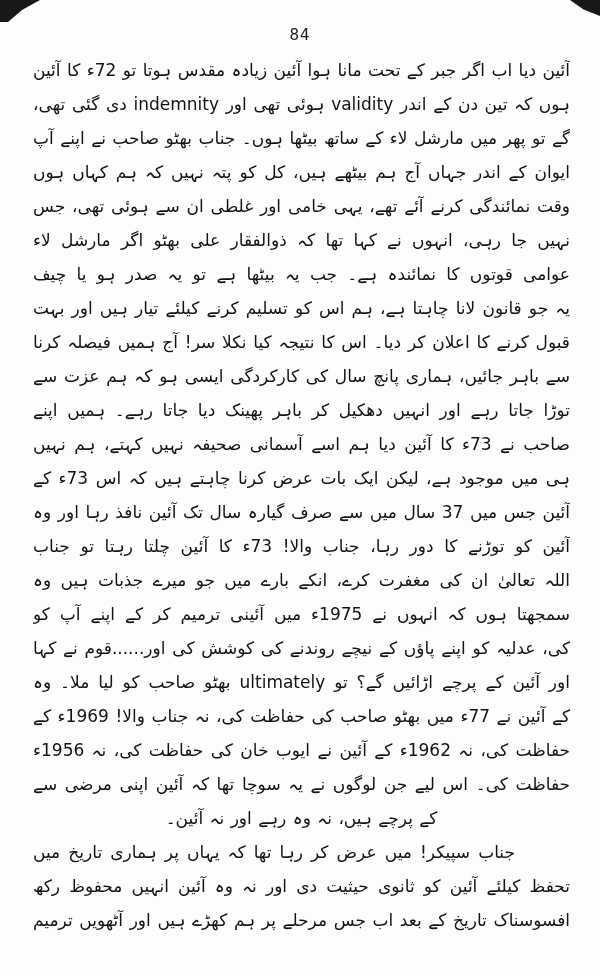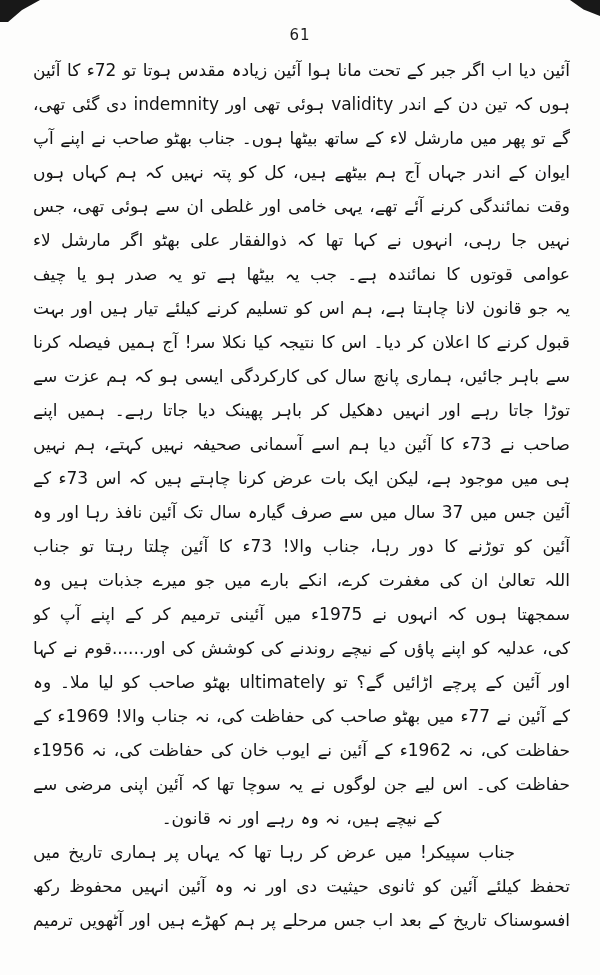--- a/index.html
+++ b/index.html
@@ -62,21 +62,21 @@
   }
 </style>
 </head>
 <body>
 
 <div class="page">
 
   <div class="artifact tl"></div>
   <div class="artifact tr"></div>
 
-  <div class="page-number">61</div>
+  <div class="page-number">84</div>
 
   <div class="text-block">
     <div class="line">آئین دیا اب اگر جبر کے تحت مانا ہوا آئین زیادہ مقدس ہوتا تو 72ء کا آئین تین تین دن کے اندر بنا تھا۔ میں مانتا</div>
     <div class="line">ہوں کہ تین دن کے اندر validity ہوئی تھی اور indemnity دی گئی تھی، لیکن جناب ساتھ یہ تھا کہ اگر یہ نہیں مانو</div>
     <div class="line">گے تو پھر میں مارشل لاء کے ساتھ بیٹھا ہوں۔ جناب بھٹو صاحب نے اپنے آپ کو مارشل لاء ایڈمنسٹریٹر کہا اور اس</div>
     <div class="line">ایوان کے اندر جہاں آج ہم بیٹھے ہیں، کل کو پتہ نہیں کہ ہم کہاں ہوں گے، لیکن جو لوگ اس وقت بیٹھے تھے، جو اس</div>
     <div class="line">وقت نمائندگی کرنے آئے تھے، یہی خامی اور غلطی ان سے ہوئی تھی، جس کی طرف آج میرے ان بھائیوں کی توجہ</div>
     <div class="line">نہیں جا رہی، انہوں نے کہا تھا کہ ذوالفقار علی بھٹو اگر مارشل لاء ایڈمنسٹریٹر ہے تو کیا ہوا۔ یہ بہت اچھا آدمی ہے، یہ</div>
     <div class="line">عوامی قوتوں کا نمائندہ ہے۔ جب یہ بیٹھا ہے تو یہ صدر ہو یا چیف مارشل لاء ایڈمنسٹریٹر ہو یا وزیراعظم ہو، کچھ بھی ہو</div>
     <div class="line">یہ جو قانون لانا چاہتا ہے، ہم اس کو تسلیم کرنے کیلئے تیار ہیں اور بہت بڑی اکثریت نے اس وقت کے مارشل لاء کو</div>
@@ -87,19 +87,19 @@
     <div class="line">ہی میں موجود ہے، لیکن ایک بات عرض کرنا چاہتے ہیں کہ اس 73ء کے آئین کو جو چار سال چلا اور یہ زمین بے</div>
     <div class="line">آئین جس میں 37 سال میں سے صرف گیارہ سال تک آئین نافذ رہا اور وہ بارہ سال بھی سازشوں کا دور رہا اور</div>
     <div class="line">آئین کو توڑنے کا دور رہا، جناب والا! 73ء کا آئین چلتا رہتا تو جناب ذوالفقار علی بھٹو جو ہم میں موجود نہیں ہیں،</div>
     <div class="line">اللہ تعالیٰ ان کی مغفرت کرے، انکے بارے میں جو میرے جذبات ہیں وہ میرے ذاتی جذبات ہیں، لیکن میں</div>
     <div class="line">سمجھتا ہوں کہ انہوں نے 1975ء میں آئینی ترمیم کر کے اپنے آپ کو عدالتوں اور مقنّنہ سے بالاتر کرنے کی کوشش</div>
     <div class="line">کی، عدلیہ کو اپنے پاؤں کے نیچے روندنے کی کوشش کی اور......قوم نے کہا آپ طاقت کی بنیاد پر ملک کو چلائیں گے</div>
     <div class="line">اور آئین کے پرچے اڑائیں گے؟ تو ultimately بھٹو صاحب کو لیا ملا۔ وہ 1973ء کا آئین نہ رہا، نہ اس 73ء</div>
     <div class="line">کے آئین نے 77ء میں بھٹو صاحب کی حفاظت کی، نہ جناب والا! 1969ء کے ضابطہ اخلاق نے یحیٰی خان کی</div>
     <div class="line">حفاظت کی، نہ 1962ء کے آئین نے ایوب خان کی حفاظت کی، نہ 1956ء کے آئین نے سکندر مرزا کی</div>
     <div class="line">حفاظت کی۔ اس لیے جن لوگوں نے یہ سوچا تھا کہ آئین اپنی مرضی سے بنا رہے ہیں، تمام ضابطے ہمارے پاؤں</div>
-    <div class="line short-center">کے نیچے ہیں، نہ وہ رہے اور نہ قانون۔</div>
+    <div class="line short-center">کے پرچے ہیں، نہ وہ رہے اور نہ آئین۔</div>
     <div class="line para-indent">جناب سپیکر! میں عرض کر رہا تھا کہ یہاں پر ہماری تاریخ میں بڑی مثالیں پڑھی ہیں کہ افراد نے اپنے</div>
     <div class="line">تحفظ کیلئے آئین کو ثانوی حیثیت دی اور نہ وہ آئین انہیں محفوظ رکھ سکا، نہ آئین کو ان سے تحفظ مل سکا۔ ہماری</div>
     <div class="line">افسوسناک تاریخ کے بعد اب جس مرحلے پر ہم کھڑے ہیں اور آٹھویں ترمیم کا بل ہمارے سامنے ہے موجودہ</div>
   </div>
 
 </div>
 
 </body></html>

